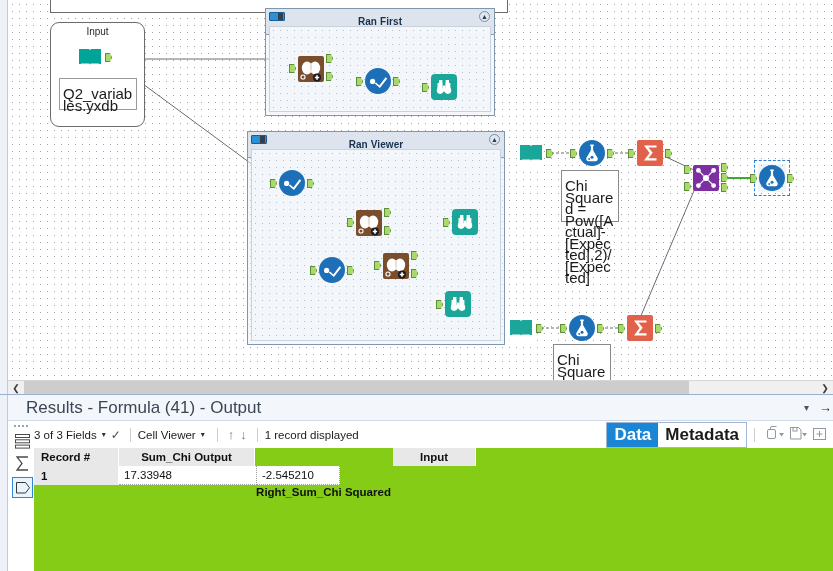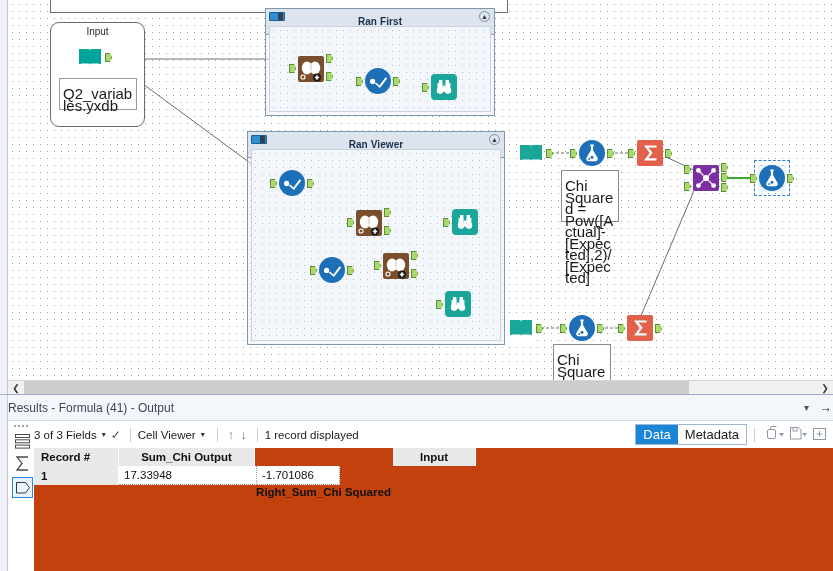--- a/index.html
+++ b/index.html
@@ -81,50 +81,50 @@
 
   
   #results { position:absolute; left:0; top:394px; width:833px; height:177px; background:#ffffff; border-top:1px solid #9bb0d0; }
   #results-left-strip { position:absolute; left:0; top:0; width:8px; height:177px; background:#eef1f8; border-right:1px solid #c3cada; }
 
   #results-title {
     position:absolute; left:8px; top:0; right:0; height:26px;
     background:#f3f6fb; border-bottom:1px solid #cfd8e6;
     display:flex; align-items:center;
   }
-  #results-title .rt-text { margin-left:0; font-size:12px; color:#3c4756; }
+  #results-title .rt-text { margin-left:18px; font-size:17px; color:#3c4756; }
   #results-title .rt-right { margin-left:auto; display:flex; align-items:center; gap:6px; padding-right:4px; }
   .chev { font-size:10px; color:#4a5668; padding:0 4px; }
   .rt-cut { font-size:13px; color:#1b1b1b; overflow:hidden; width:10px; }
 
   
   #results-toolbar {
     position:absolute; left:34px; top:27px; right:0; height:25px;
     background:#ffffff; display:flex; align-items:center;
   }
   .tb-item { display:flex; align-items:center; font-size:11.5px; color:#1b1b1b; white-space:nowrap; }
   .tb-caret { font-size:8px; color:#333; margin:0 5px 0 5px; }
   .tb-check { color:#4d4d4d; font-size:12px; margin-right:2px; }
   .tb-sep { width:1px; height:14px; background:#cdcdcd; margin:0 7px; }
   .tb-arrowup, .tb-arrowdn { color:#7a7a7a; font-size:13px; padding:0 3px; }
   .tb-right { margin-left:auto; display:flex; align-items:center; padding-right:2px; }
   .seg { display:flex; border:1px solid #9fb6d4; }
-  .seg-btn { font-size:13px; padding:2px 7px; background:#ffffff; color:#1b1b1b; font-weight:normal;text-align:center; }
+  .seg-btn { font-size:17px; padding:2px 7px; background:#ffffff; color:#1b1b1b; font-weight:bold;text-align:center; }
   .seg-btn.active { background:#1b85d6; color:#ffffff; }
   .tb-icon { width:19px; height:17px; margin-left:4px; position:relative; color:#8e99a6; }
 
   
   #results-sidebar { position:absolute; left:9px; top:27px; width:25px; bottom:0; background:#ffffff; }
   .rs-dots { position:absolute; left:4px; top:2px; width:17px; height:5px;
              background-image:radial-gradient(#9aa3b0 0.8px, transparent 0.8px); background-size:4px 4px; }
   .rs-icon { position:absolute; left:3px; width:21px; height:21px; display:flex; align-items:center; justify-content:center; }
   .rs-icon.sel { border:1px solid #2d86d8; background:#eaf4fd; }
 
   
-  #grid { position:absolute; left:34px; top:53px; width:799px; bottom:0; background:#c2410c; }
+  #grid { position:absolute; left:34px; top:53px; width:799px; bottom:0; background:#84cc16; }
   .grid-head { display:flex; height:18px; }
   .gh {
     position:relative; background:#e8e8e8; border-right:1px solid #ffffff;
     font-size:11.5px; font-weight:bold; color:#111; display:flex; align-items:center;
   }
   .gh.center { justify-content:center; }
   .gh.left { padding-left:7px; }
   .grid-row { display:flex; height:19px; }
   .gc { position:relative; font-size:11.5px; color:#111; display:flex; align-items:center;
         border-right:1px dotted #9a9a9a; }
@@ -512,17 +512,17 @@
       <div class="grid-head">
         <div class="gh left" style="width:85px;">Record #</div>
         <div class="gh center" style="width:136px;">Sum_Chi Output</div>
         <div class="gh center" style="width:138px;margin-top:44px;">Right_Sum_Chi Squared</div>
         <div class="gh center" style="width:83px;">Input</div>
       </div>
 
       <div class="grid-row">
         <div class="gc rec" style="width:85px;">1</div>
         <div class="gc val" style="width:138px;">17.33948</div>
-        <div class="gc val" style="width:83px;">-1.701086</div>
+        <div class="gc val" style="width:83px;">-2.545210</div>
       </div>
     </div>
   </div>
 </div>
 
 </body></html>

